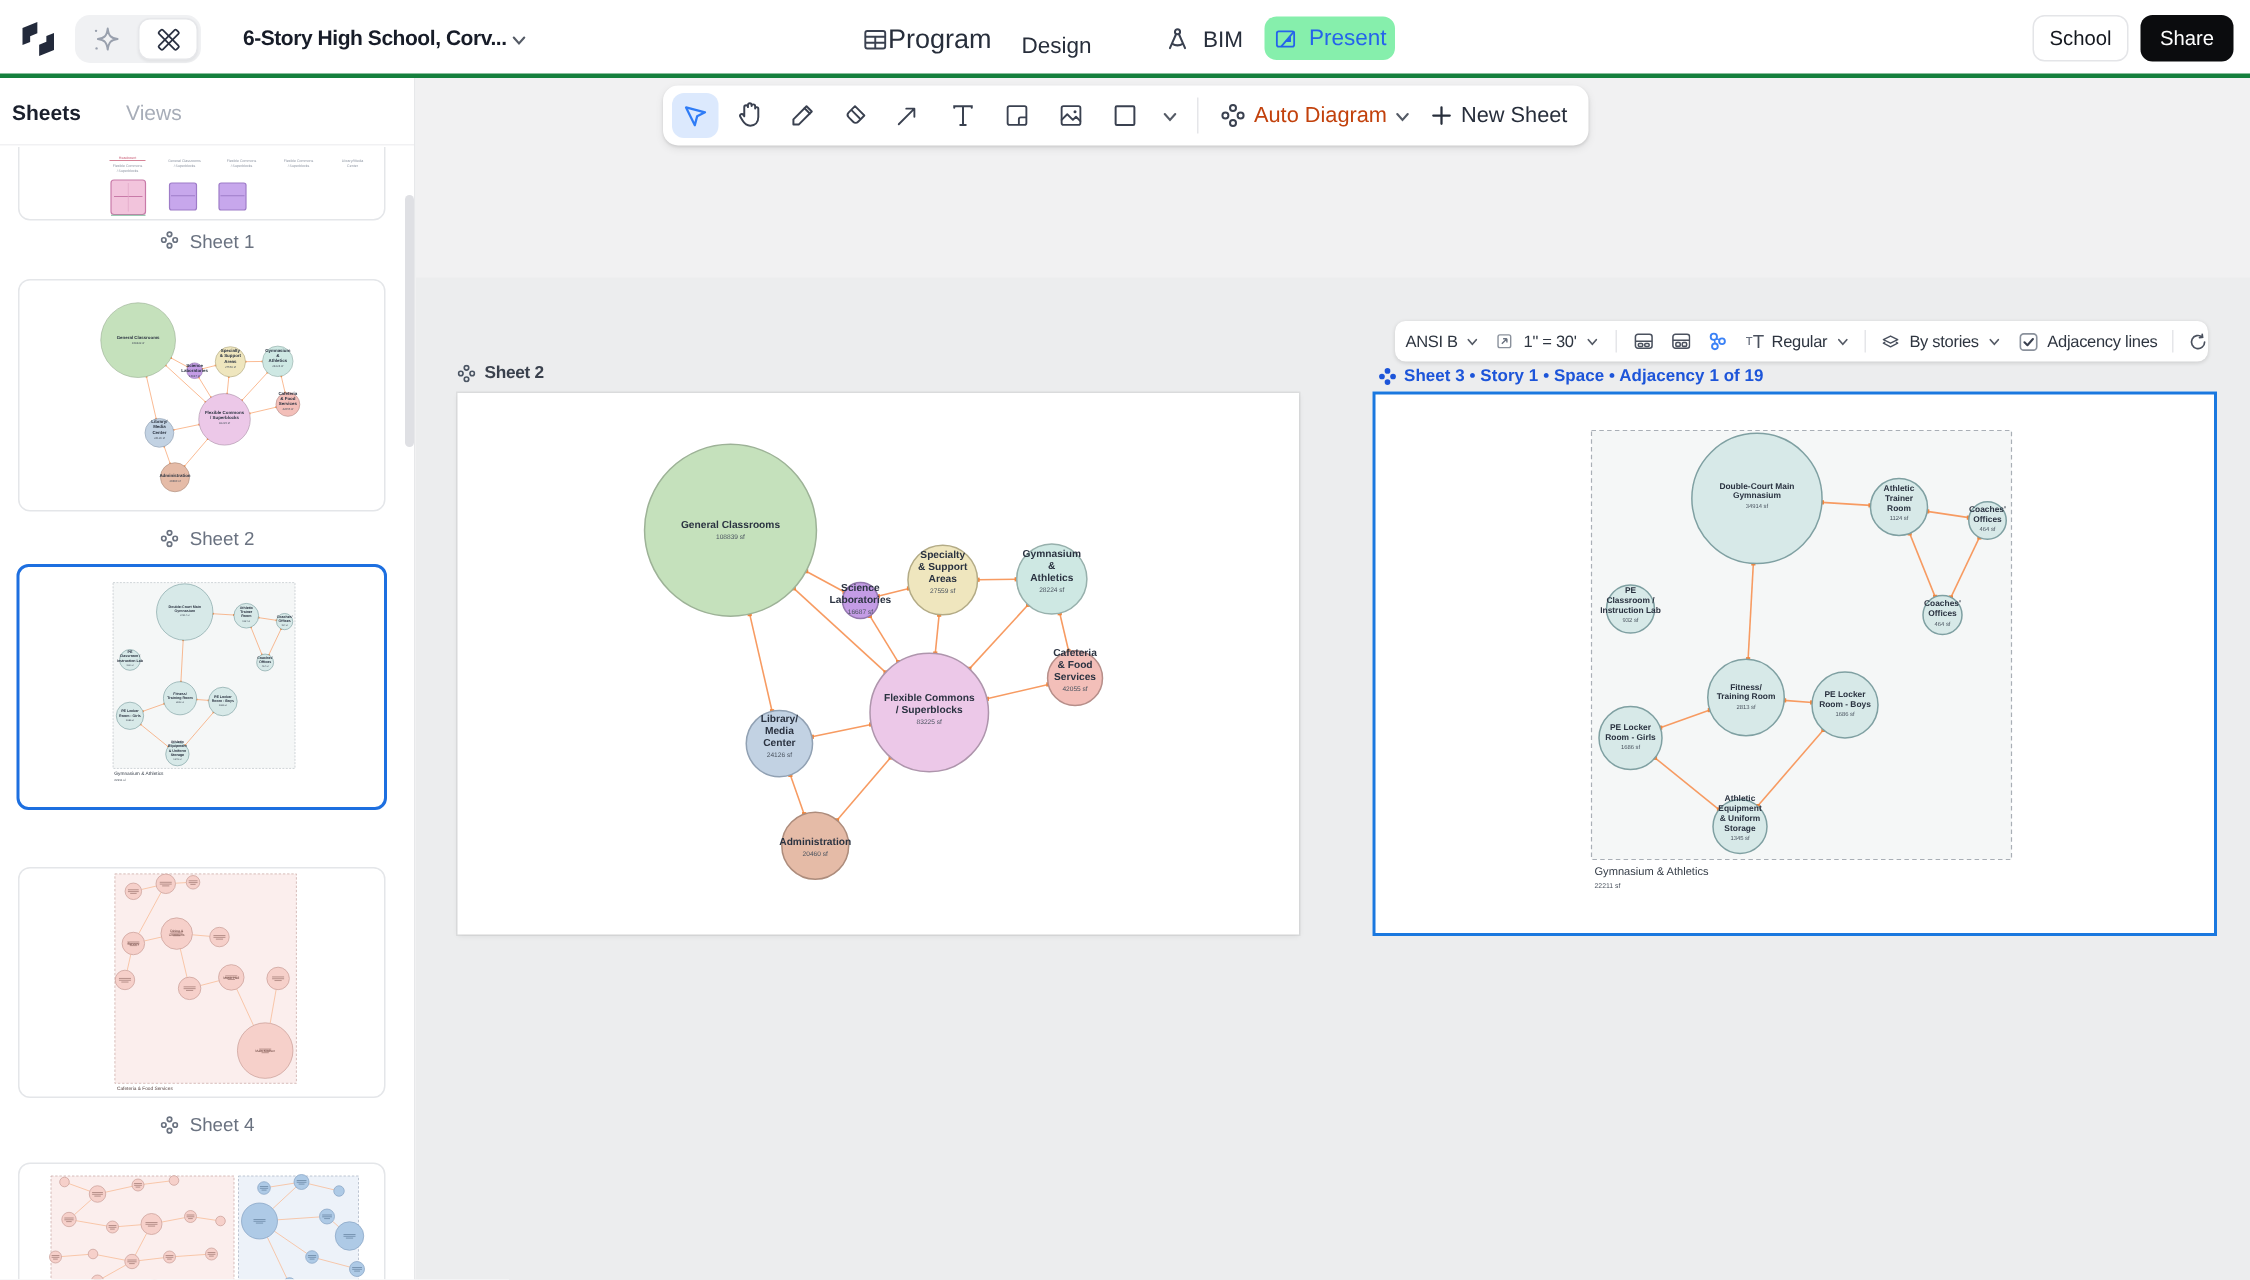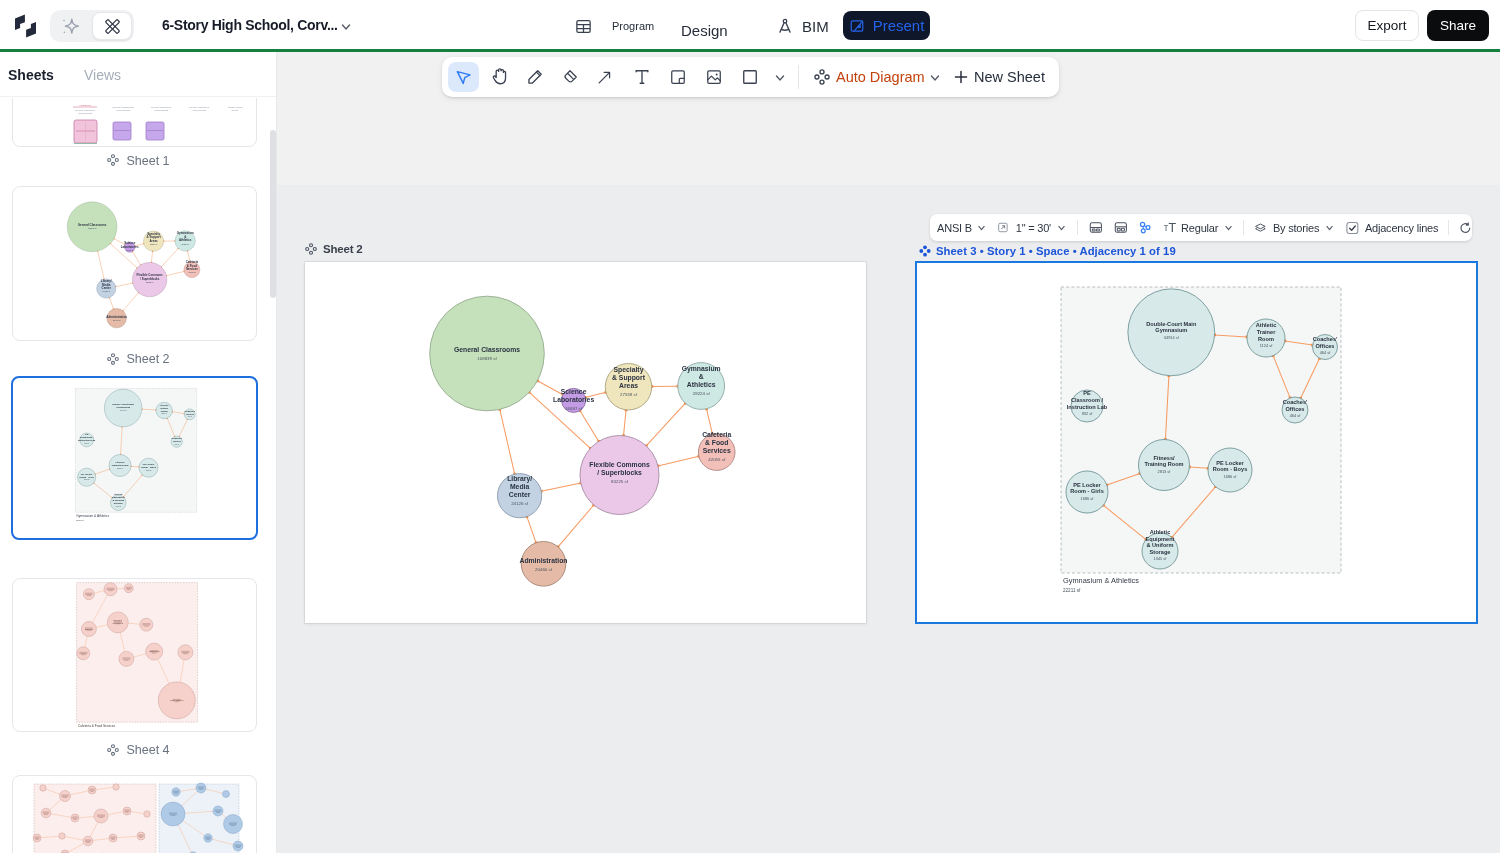--- a/index.html
+++ b/index.html
@@ -676,45 +676,45 @@
         <rect x="9.7" y="1.6" width="4.6" height="20.8" rx="1.2" transform="rotate(-45 12 12)"></rect>
       </svg>
     </div>
   </div>
 
   <div class="abs" style="left:162px;top:17px;font-size:14px;font-weight:600;letter-spacing:-0.3px;color:#171C28;">6-Story High School, Corv...</div>
   <svg class="abs" style="left:340px;top:21px" width="12" height="12" viewBox="0 0 12 12" fill="none" stroke="#555B66" stroke-width="1.4" stroke-linecap="round">
       <path d="M2.5 4 L6 8 L9.5 4"></path>
     </svg>
 
-  <div class="abs" style="left:575px;top:14px;height:24px;display:flex;align-items:center;gap:20px;color:#272E3B;font-size:11px;">
+  <div class="abs" style="left:575px;top:14px;height:24px;display:flex;align-items:center;gap:0;color:#272E3B;font-size:18px;">
     <svg width="17" height="17" viewBox="0 0 20 20" fill="none" stroke="#3A4150" stroke-width="1.5">
         <rect x="2.2" y="3.2" width="15.6" height="13.6" rx="1.6"></rect>
         <path d="M2.2 7.7 L17.8 7.7 M2.2 12.4 L17.8 12.4 M10 7.7 L10 16.8"></path>
       </svg>
     <span>Program</span>
     </div>
   <div class="abs" style="left:681px;top:14px;height:24px;display:flex;align-items:center;gap:8px;color:#272E3B;font-size:15px;flex-direction:column;">
     <svg width="17" height="17" viewBox="0 0 20 20" fill="none" stroke="#3A4150" stroke-width="1.5">
         <circle cx="8.4" cy="7.9" r="5.7"></circle>
         <rect x="8.8" y="8.3" width="8.4" height="8.4" rx="1.2"></rect>
       </svg>
     <span>Design</span>
     </div>
   <div class="abs" style="left:776px;top:14px;height:24px;display:flex;align-items:center;gap:8px;color:#272E3B;font-size:15px;">
     <svg width="18" height="18" viewBox="0 0 20 20" fill="none" stroke="#3A4150" stroke-width="1.5" stroke-linecap="round">
         <circle cx="10" cy="4.6" r="1.9"></circle>
         <path d="M9 6.3 L4.4 16.8 M11 6.3 L15.6 16.8 M5.9 13.4 C8.4 15 11.6 15 14.1 13.4"></path>
       </svg>
     <span>BIM</span>
     </div>
-  <div class="abs" style="left:843px;top:11px;width:87px;height:29px;background:#0f172a;border-radius:8px;display:flex;align-items:center;justify-content:center;gap:8px;color:#2563EB;font-size:15px;">
+  <div class="abs" style="left:843px;top:11px;width:87px;height:29px;background:#86efac;border-radius:8px;display:flex;align-items:center;justify-content:center;gap:8px;color:#2563EB;font-size:15px;">
     <svg width="16" height="16" viewBox="0 0 20 20" fill="none" stroke="#2563EB" stroke-width="1.5" stroke-linejoin="round">
         <rect x="2.8" y="3.6" width="14.4" height="12.8" rx="1.6"></rect>
         <path d="M17.2 3.6 L6.4 16.4"></path>
         <path d="M9.8 12.4 L14.6 7.6 L14.6 12.4 Z" fill="#2563EB" stroke="none"></path>
       </svg>
     <span>Present</span>
     </div>
 
-  <div class="abs" style="left:1355px;top:10px;width:64px;height:31px;border:1px solid #E4E5E8;border-radius:8px;display:flex;align-items:center;justify-content:center;font-size:13.5px;color:#14181F;">Export</div>
+  <div class="abs" style="left:1355px;top:10px;width:64px;height:31px;border:1px solid #E4E5E8;border-radius:8px;display:flex;align-items:center;justify-content:center;font-size:13.5px;color:#14181F;">School</div>
   <div class="abs" style="left:1427px;top:10px;width:62px;height:31px;background:#0B0C0E;border-radius:8px;display:flex;align-items:center;justify-content:center;font-size:13.5px;color:#fff;">Share</div>
 </div>
 
 </body></html>

